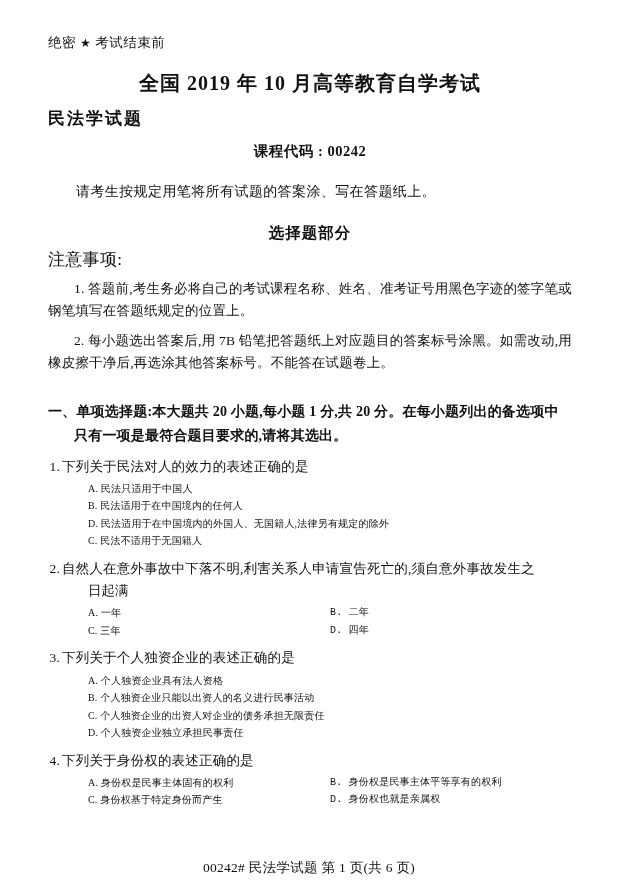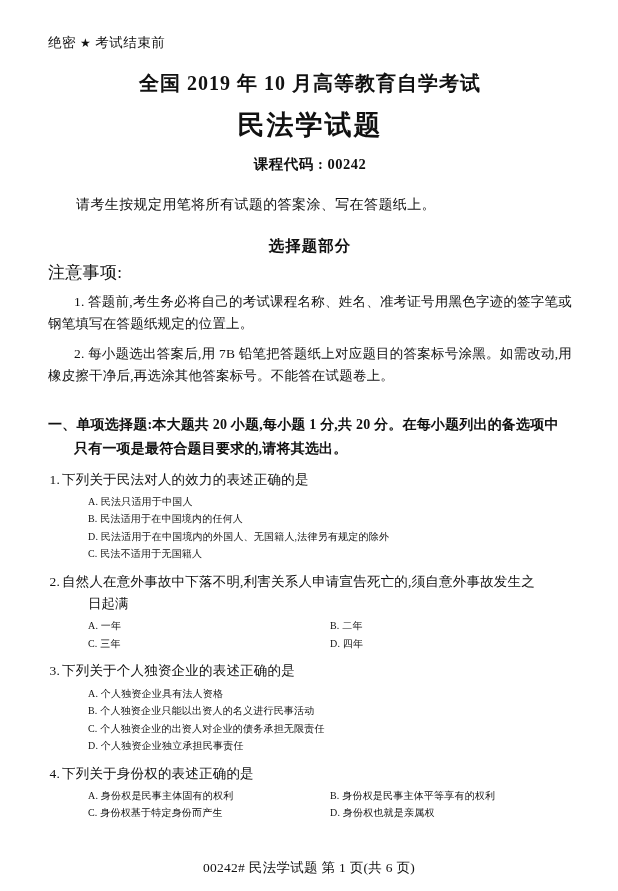--- a/index.html
+++ b/index.html
@@ -32,22 +32,22 @@
     padding: 0 4px;
   }
   .title-main {
     text-align: center;
     font-size: 20px;
     font-weight: bold;
     letter-spacing: 1px;
     margin-top: 4px;
   }
   .title-sub {
-    text-align: center;
-    font-size: 27px;
+    text-align: left;
+    font-size: 17px;
     font-weight: bold;
     letter-spacing: 2px;
     margin-top: 10px;
   }
   .course-code {
     text-align: center;
     font-size: 14.5px;
     font-weight: bold;
     letter-spacing: 0.5px;
     margin-top: 12px;
@@ -120,20 +120,21 @@
   }
   .opt-row .opt {
     flex: 0 0 auto;
     letter-spacing: 0.2px;
   }
   .opt-row.two-col .opt {
     width: 242px;
   }
   .opt-row.two-col .opt:last-child {
     width: auto;
+    font-family: Liberation Mono, monospace;
   }
   .footer {
     position: absolute;
     left: 0;
     right: 0;
     bottom: 14px;
     text-align: center;
     font-size: 13.5px;
     letter-spacing: 0.3px;
   }

